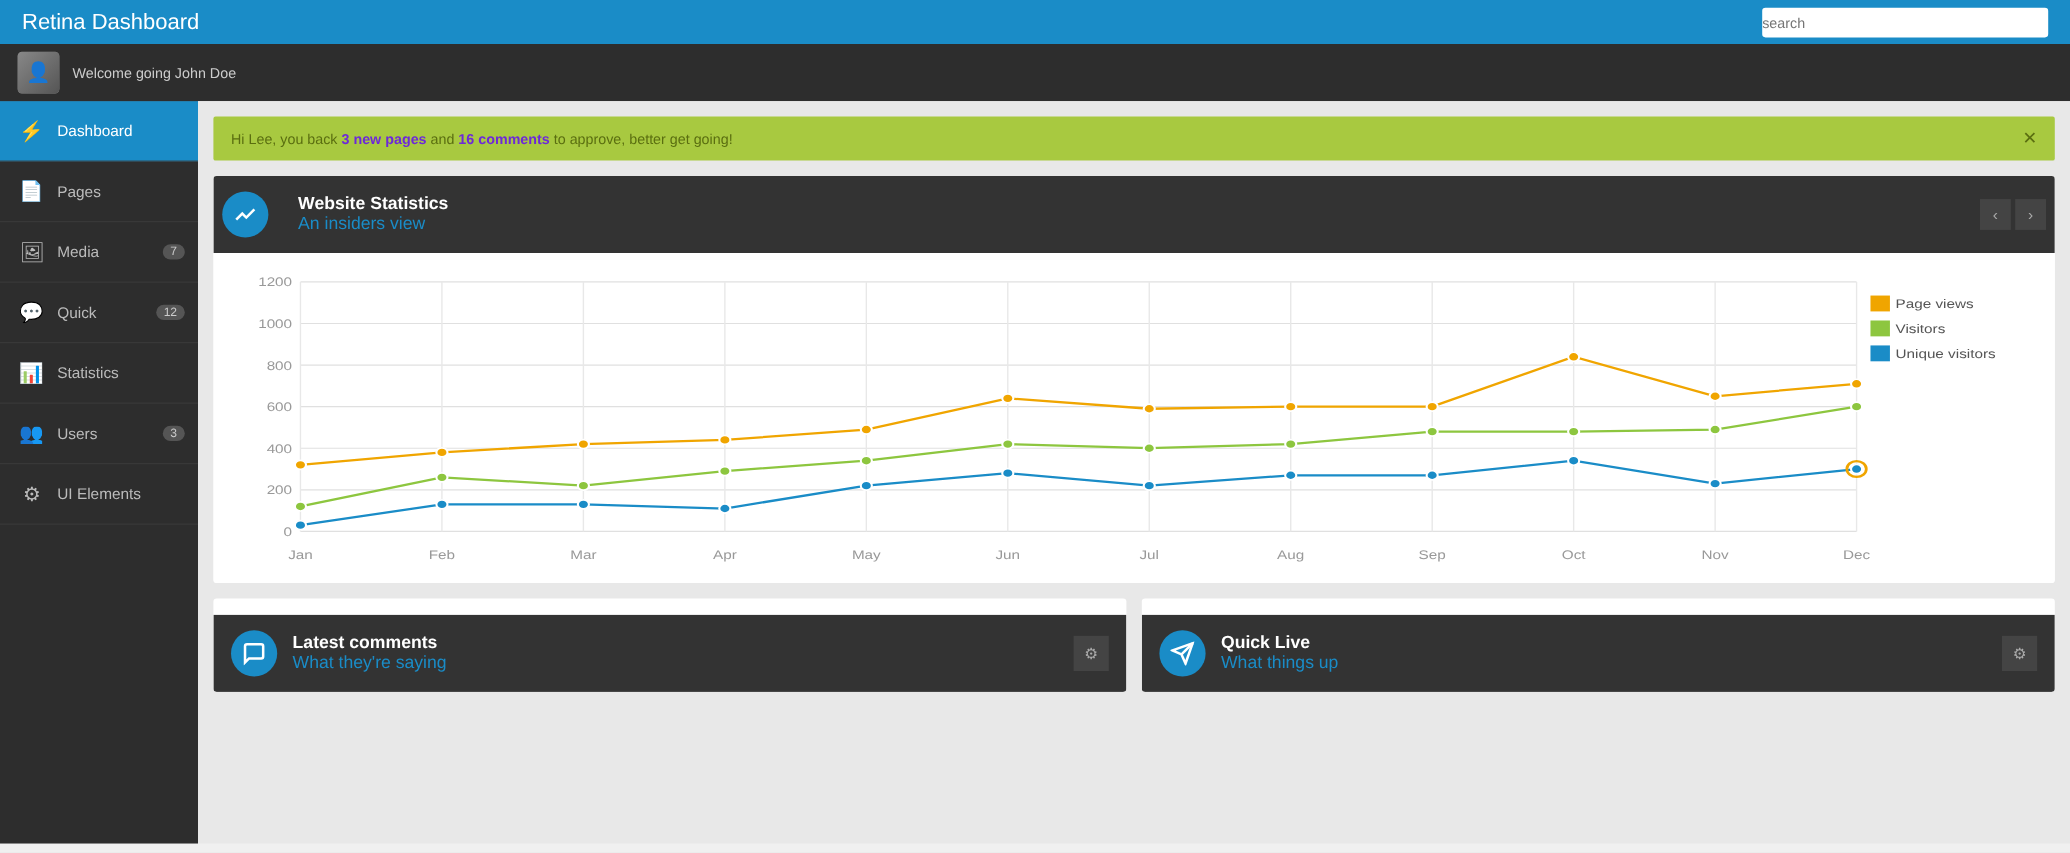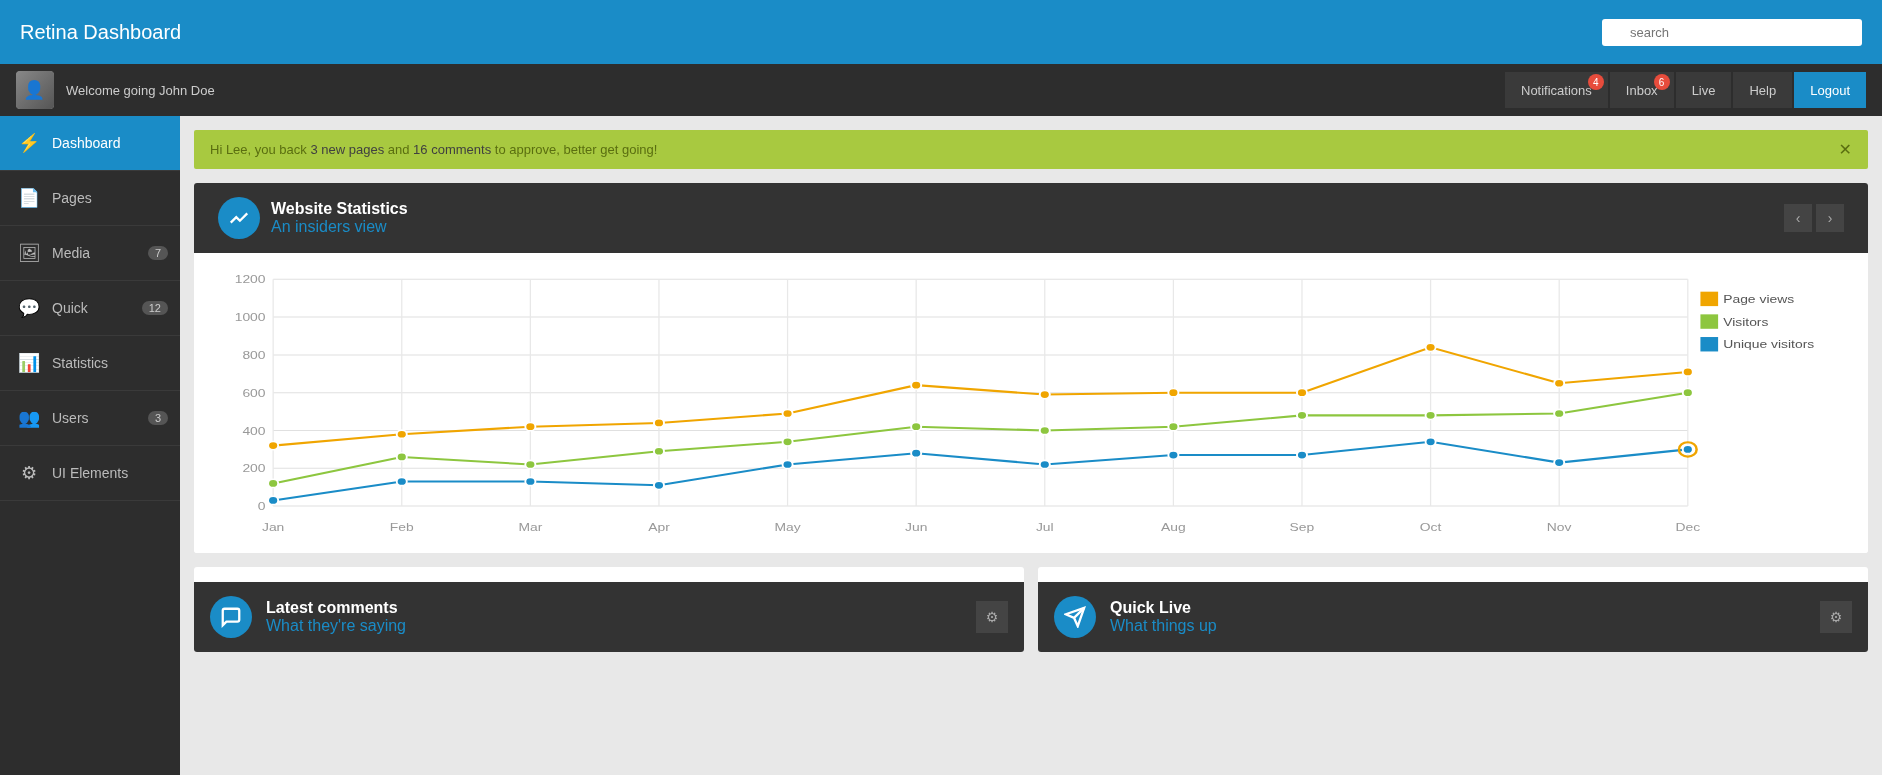--- a/index.html
+++ b/index.html
@@ -1,32 +1,32 @@
 <!DOCTYPE html>
 <html><head>
   <meta charset="utf-8">
   <style>
     * { margin: 0; padding: 0; box-sizing: border-box; }
     body { font-family: Arial, sans-serif; background: #f0f0f0; overflow-x: hidden; }
 
     
     .top-header {
       background: #1a8cc7;
-      height: 64px;
+      height: 40px;
       display: flex;
       align-items: center;
       justify-content: space-between;
       padding: 0 20px;
     }
     .logo { color: white; font-size: 20px; font-weight: bold; }
     .logo span { font-weight: normal; }
     .search-box {
       background: white;
       border: none;
-      padding: 6px 28px;
+      padding: 6px 0;
       border-radius: 3px;
       width: 260px;
       font-size: 13px;
       color: #999;
     }
 
     
     .user-bar {
       background: #2d2d2d;
       height: 52px;
@@ -115,35 +115,35 @@
       color: #5a6e10;
       padding: 10px 16px;
       font-size: 13px;
       margin-bottom: 14px;
       display: flex;
       align-items: center;
       justify-content: space-between;
       border-radius: 2px;
     }
     .alert-bar .close { color: #5a6e10; cursor: pointer; font-size: 16px; }
-    .alert-link { color: #404040; font-weight: normal; }
+    .alert-link { color: #6d28d9; font-weight: bold; }
 
     
     .widget {
       background: white;
       border-radius: 3px;
       overflow: hidden;
       margin-bottom: 14px;
     }
     .widget-header {
       background: #333;
-      padding: 14px 24px;
-      display: flex;
-      align-items: center;
-      gap: 11px;
+      padding: 14px 8px;
+      display: flex;
+      align-items: center;
+      gap: 27px;
     }
     .widget-icon-circle {
       width: 42px; height: 42px;
       border-radius: 50%;
       background: #1a8cc7;
       display: flex; align-items: center; justify-content: center;
       color: white; font-size: 18px;
     }
     .widget-title { color: white; font-size: 16px; font-weight: bold; }
     .widget-subtitle { color: #1a8cc7; font-size: 16px; }
@@ -193,39 +193,20 @@
   </div>
   <input class="search-box" type="text" placeholder="search" style="">
 </div>
 
 <div class="user-bar">
   <div class="user-info">
     <div class="avatar">
       <div class="avatar-img">👤</div>
     </div>
     <span>Welcome going John Doe</span>
-  </div>
-  <div class="nav-buttons">
-    <button class="nav-btn">
-      <span>Notifications</span>
-      <span class="badge">4</span>
-    </button>
-    <button class="nav-btn">
-      <span>Inbox</span>
-      <span class="badge">6</span>
-    </button>
-    <button class="nav-btn">
-      <span>Live</span>
-    </button>
-    <button class="nav-btn">
-      <span>Help</span>
-    </button>
-    <button class="nav-btn logout">
-      <span>Logout</span>
-    </button>
   </div>
 </div>
 
 <div class="layout">
 
   <div class="sidebar">
     <div class="sidebar-item active">
       <span class="sidebar-icon">⚡</span>
       <span>Dashboard</span>
     </div>

